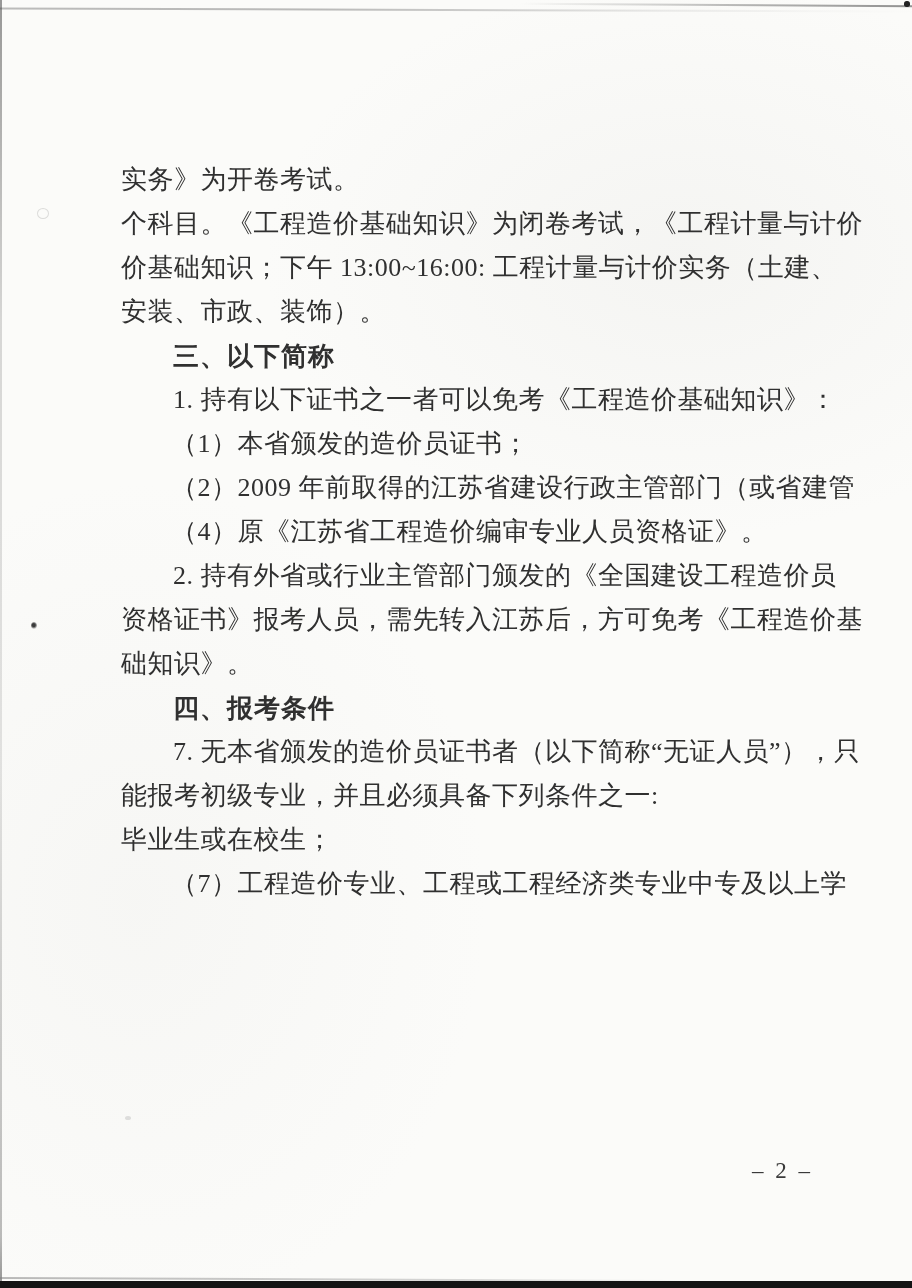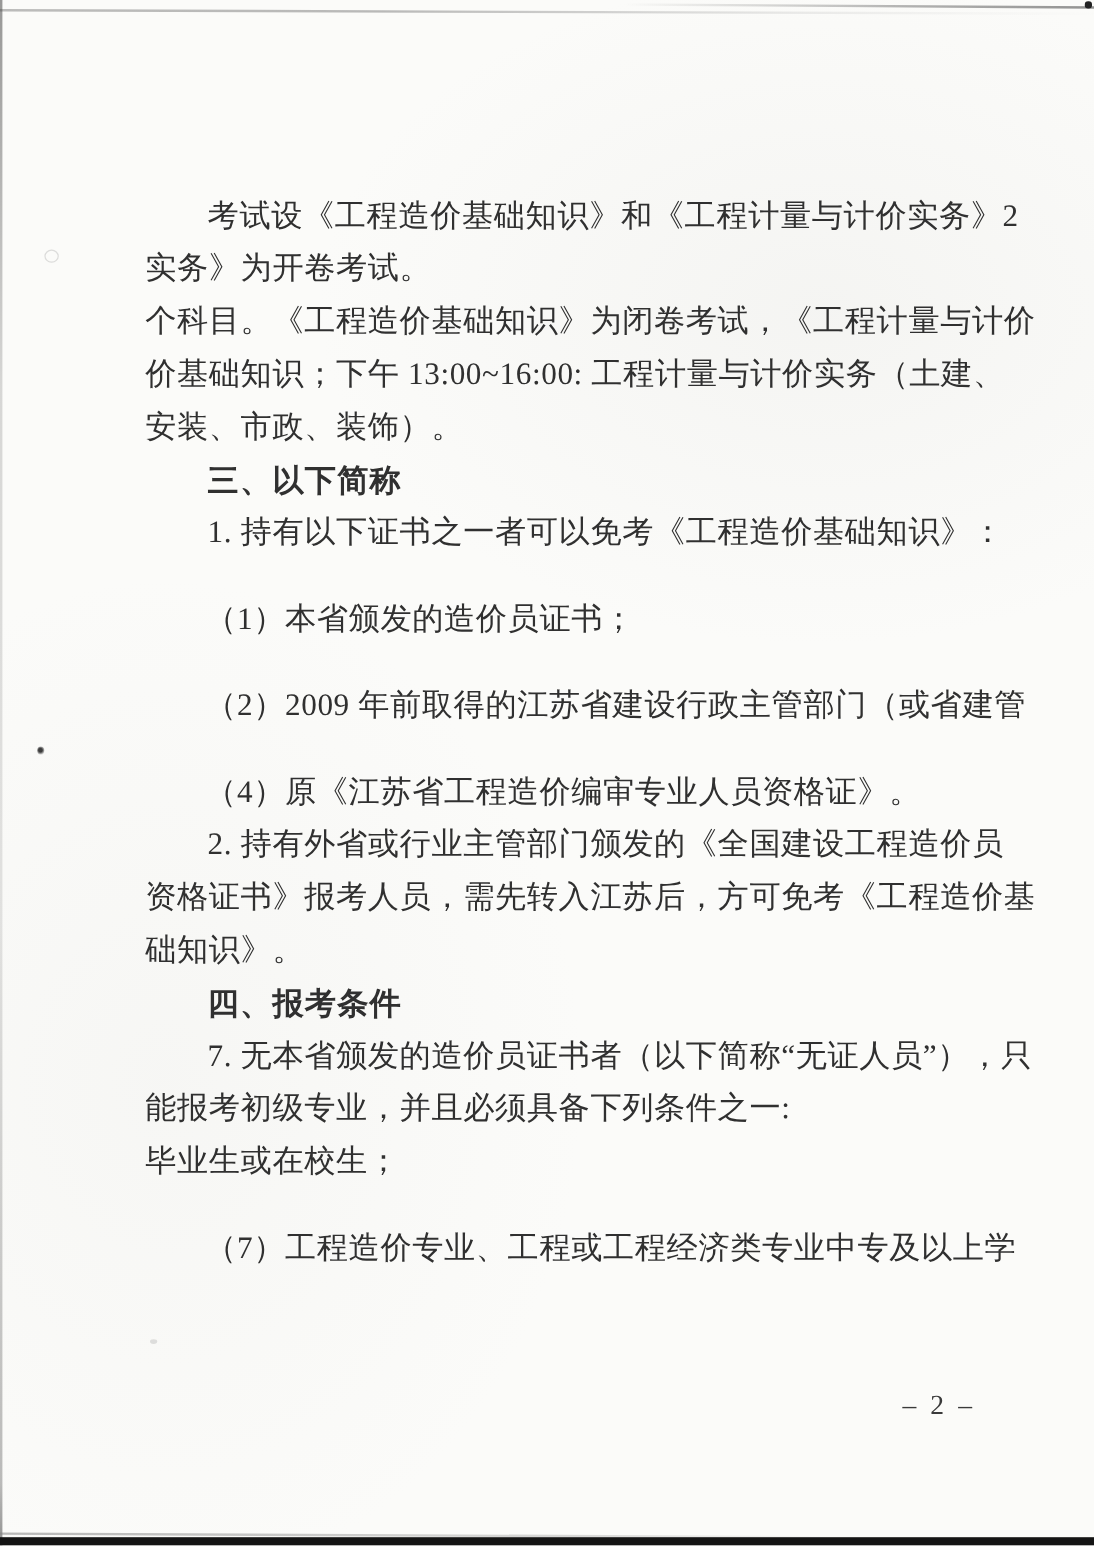--- a/index.html
+++ b/index.html
@@ -107,21 +107,21 @@
     width: 770px;
     font-size: 26px;
     letter-spacing: 0.5px;
   }
   .ln {
     height: 44px;
     line-height: 44px;
     white-space: nowrap;
   }
   .para.body .ln.first { padding-left: 52px; }
-  .para.item .ln.first { padding-left: 50px; margin-top: 28px; }
+  .para.item .ln.first { padding-left: 50px; }
   .para.heading .ln {
     padding-left: 52px;
     font-weight: 700;
     font-family: "Liberation Sans", sans-serif;
     letter-spacing: 1px;
   }
   .pagenum {
     position: absolute;
     left: 752px;
     top: 1158px;
@@ -140,21 +140,20 @@
 <div class="edge-top2"></div>
 <div class="edge-left"></div>
 <div class="speck-tr"></div>
 <div class="speck-left"></div>
 <div class="smudge-left"></div>
 <div class="smudge-bl"></div>
 
 <div class="doc">
 
   <div class="para body">
-    <div class="ln first">考试设《工程造价基础知识》和《工程计量与计价实务》2</div>
     <div class="ln">实务》为开卷考试。</div>
     <div class="ln">个科目。《工程造价基础知识》为闭卷考试，《工程计量与计价</div>
   </div>
 
   <div class="para body">
     <div class="ln">价基础知识；下午 13:00~16:00:  工程计量与计价实务（土建、</div>
     <div class="ln">安装、市政、装饰）。</div>
   </div>
 
   <div class="para heading">

